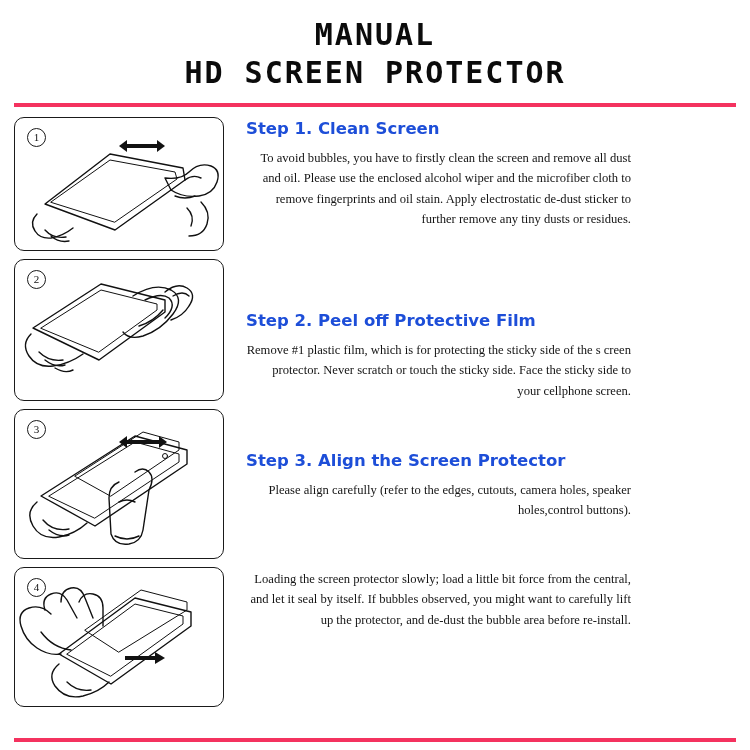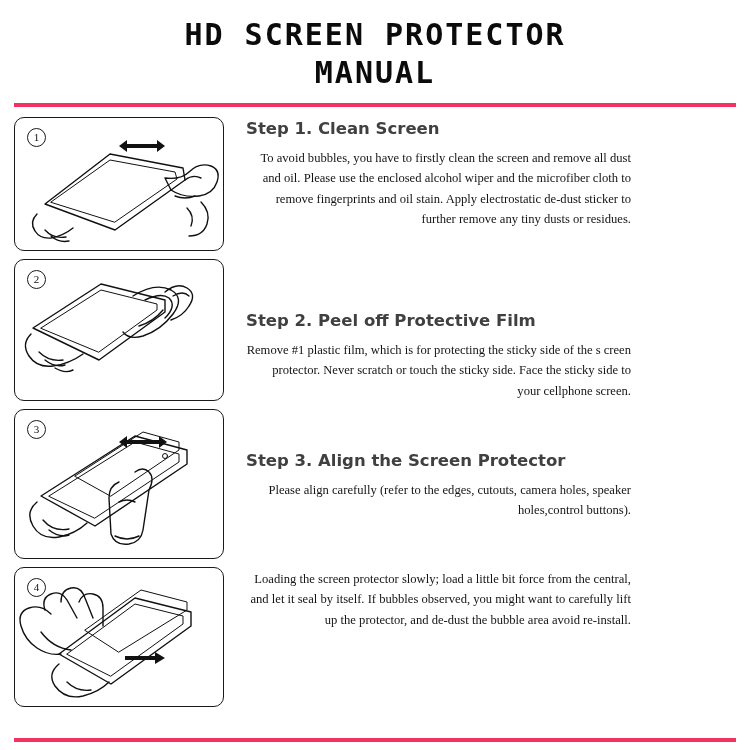--- a/index.html
+++ b/index.html
@@ -84,21 +84,21 @@
 
   .text-col {
     flex: 1 1 auto;
     padding-left: 22px;
     padding-top: 2px;
   }
   .step-title {
     font-family: "DejaVu Sans", sans-serif;
     font-weight: bold;
     font-size: 16.5px;
-    color: #404040;
+    color: #1d4ed8;
     margin: 0 0 10px 0;
   }
   .step.s1 .step-title { margin-top: 0px; }
   .step.s2 .step-title { margin-top: 50px; }
   .step.s3 .step-title { margin-top: 40px; }
   .step.s4 .step-title { margin-top: 40px; }
   .step-body {
     font-family: "Liberation Serif", serif;
     font-size: 12.6px;
     line-height: 1.62;
@@ -118,22 +118,22 @@
     height: 4px;
     background: #f4325f;
   }
 </style>
 </head>
 <body>
 
 <div class="page">
 
   <div class="header">
+    <div class="title-line second">MANUAL</div>
     <div class="title-line">HD SCREEN PROTECTOR</div>
-    <div class="title-line second">MANUAL</div>
   </div>
   <div class="rule"></div>
 
   <div class="steps">
 
     <div class="step s1">
       <div class="figure">
         <div class="badge">1</div>
         <svg class="fig-svg" width="208" height="132" viewBox="0 0 208 132">
           <g fill="none" stroke="#111" stroke-width="1.4" stroke-linecap="round" stroke-linejoin="round">
@@ -249,20 +249,20 @@
             <path d="M44 96 q-12 10 -4 22 q10 14 28 10 q16 -4 26 -14"></path>
             <path d="M52 114 q10 10 24 8"></path>
           </g>
           <g fill="#111">
             <rect x="110" y="88" width="30" height="4"></rect>
             <path d="M140 84 L150 90 L140 96 Z"></path>
           </g>
         </svg>
       </div>
       <div class="text-col">
-        <p class="step-body">Loading the screen protector slowly; load a little bit force from the central, and let it seal by itself. If bubbles observed, you might want to carefully lift up the protector, and de-dust the bubble area avoid re-install.</p>
+        <p class="step-body">Loading the screen protector slowly; load a little bit force from the central, and let it seal by itself. If bubbles observed, you might want to carefully lift up the protector, and de-dust the bubble area before re-install.</p>
       </div>
     </div>
 
   </div>
 
   <div class="bottom-rule"></div>
 </div>
 
 </body></html>

